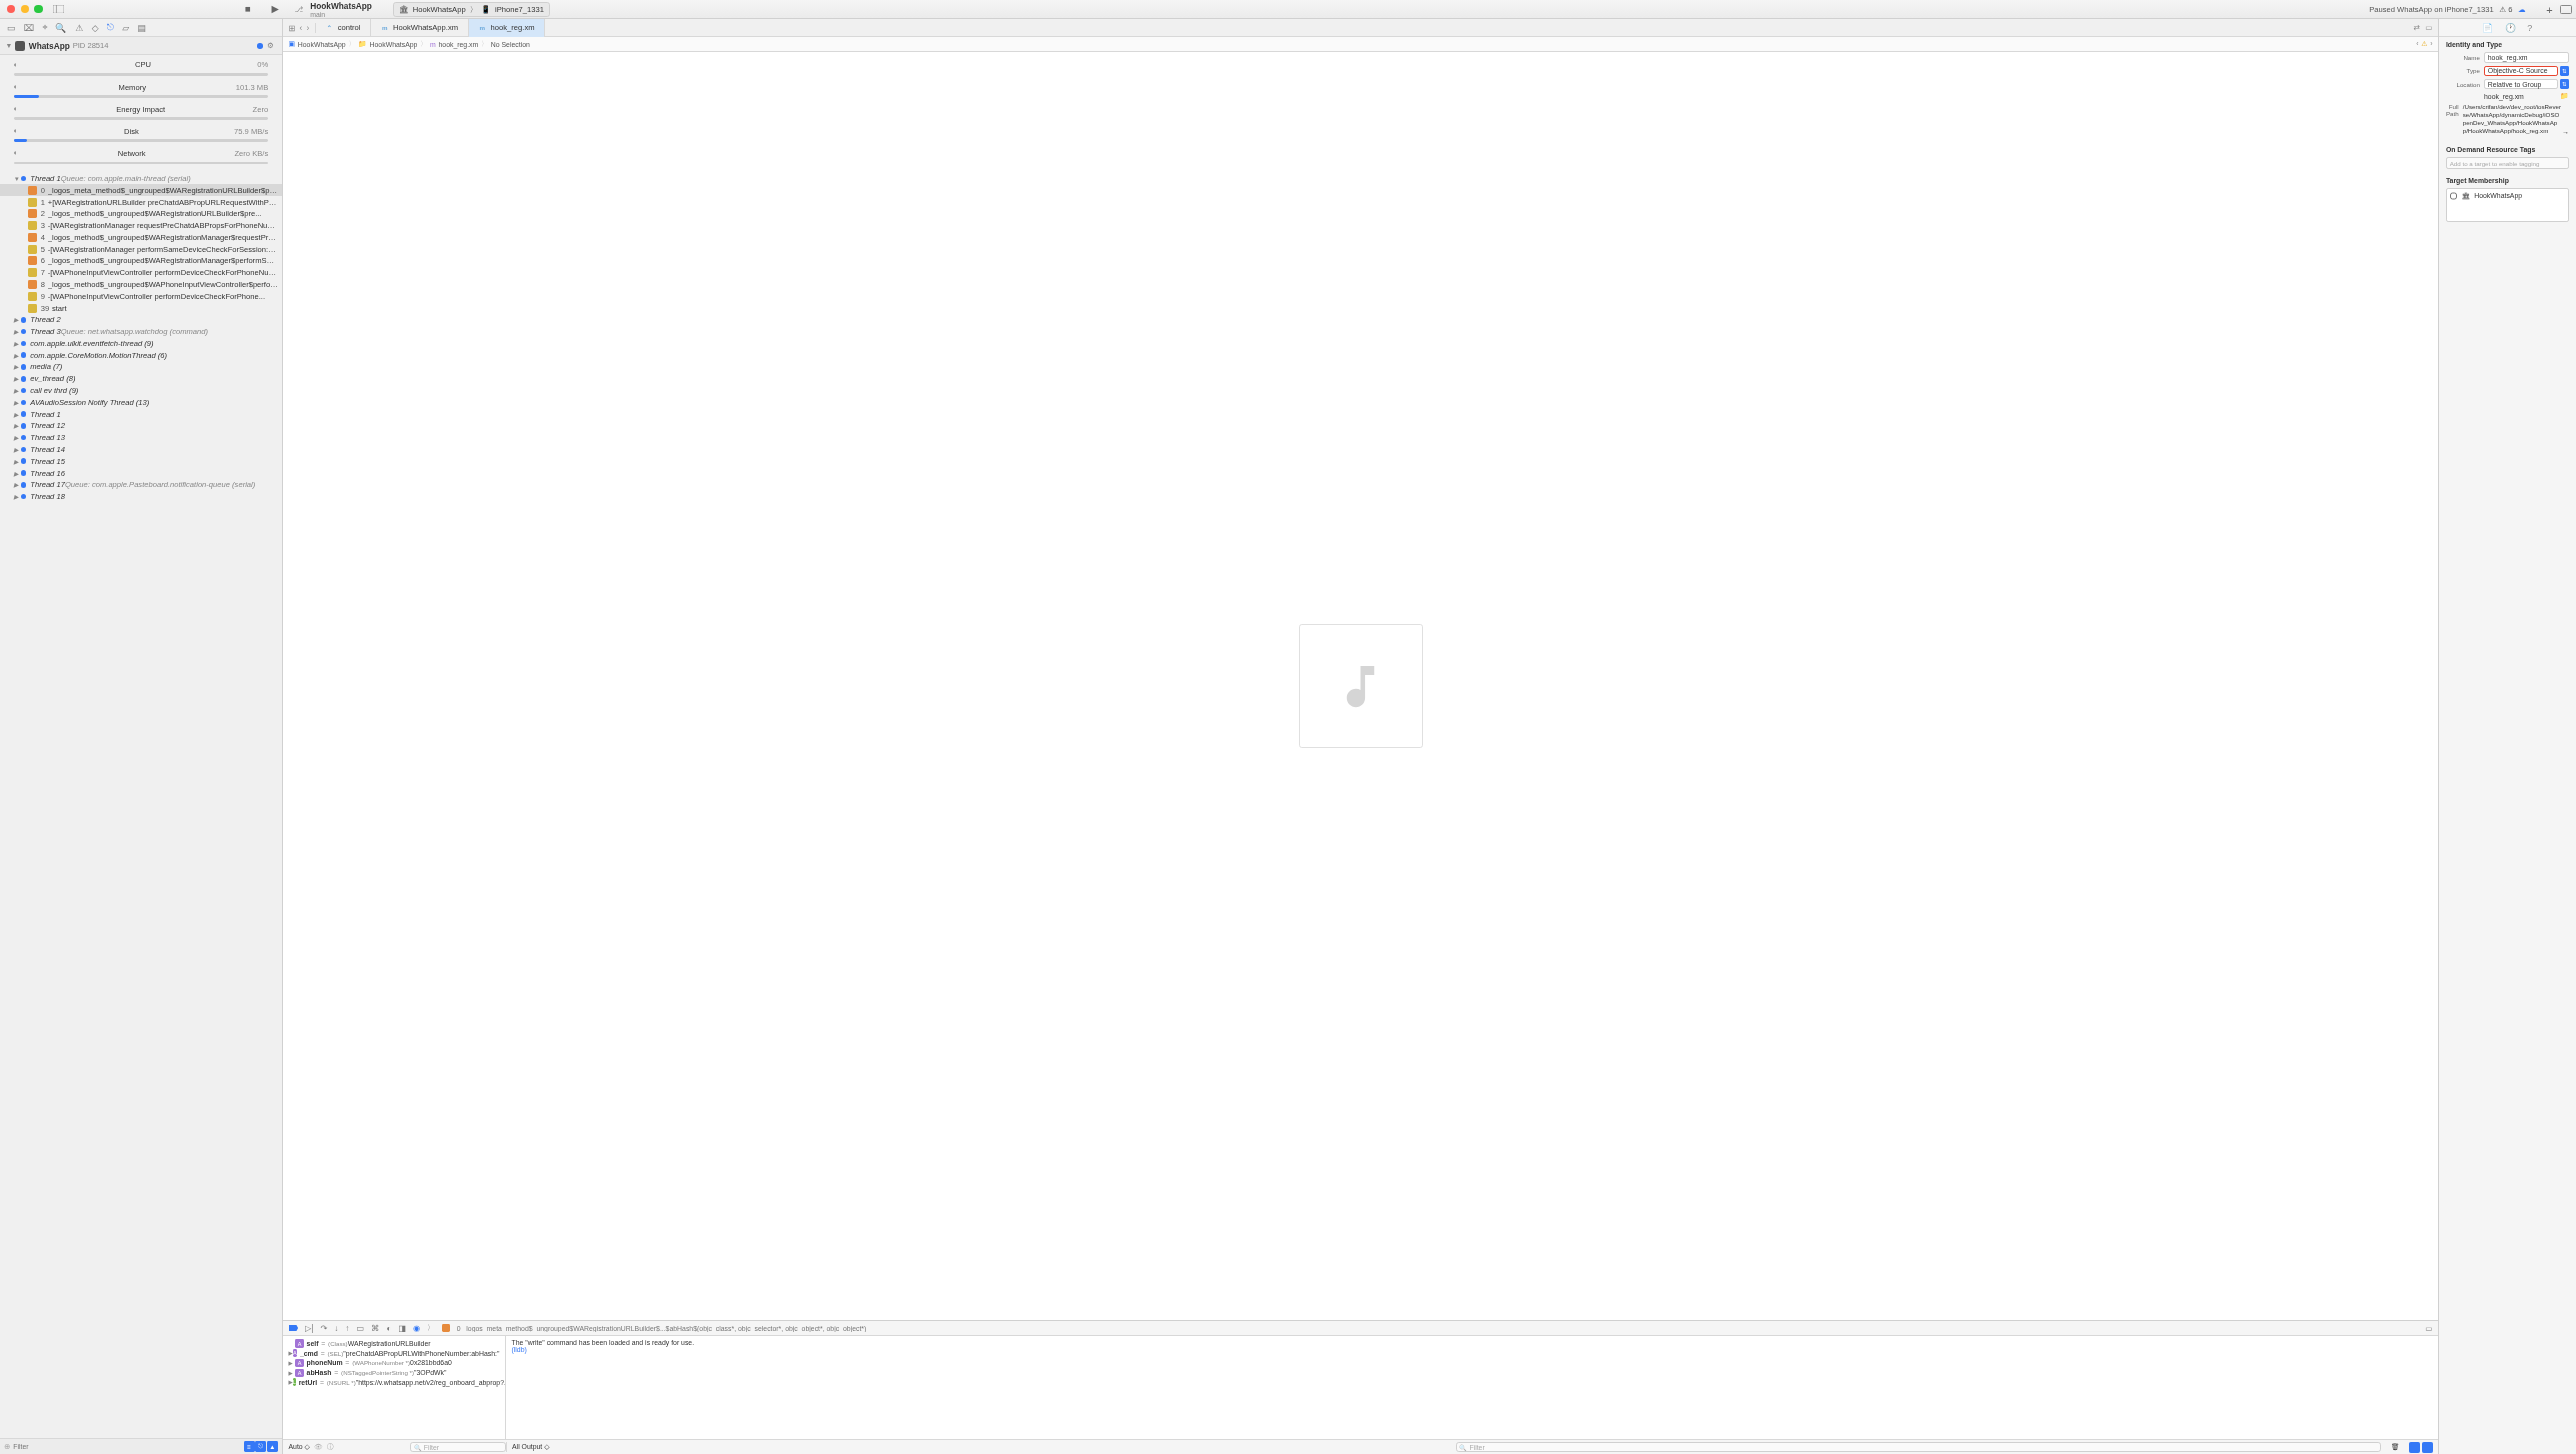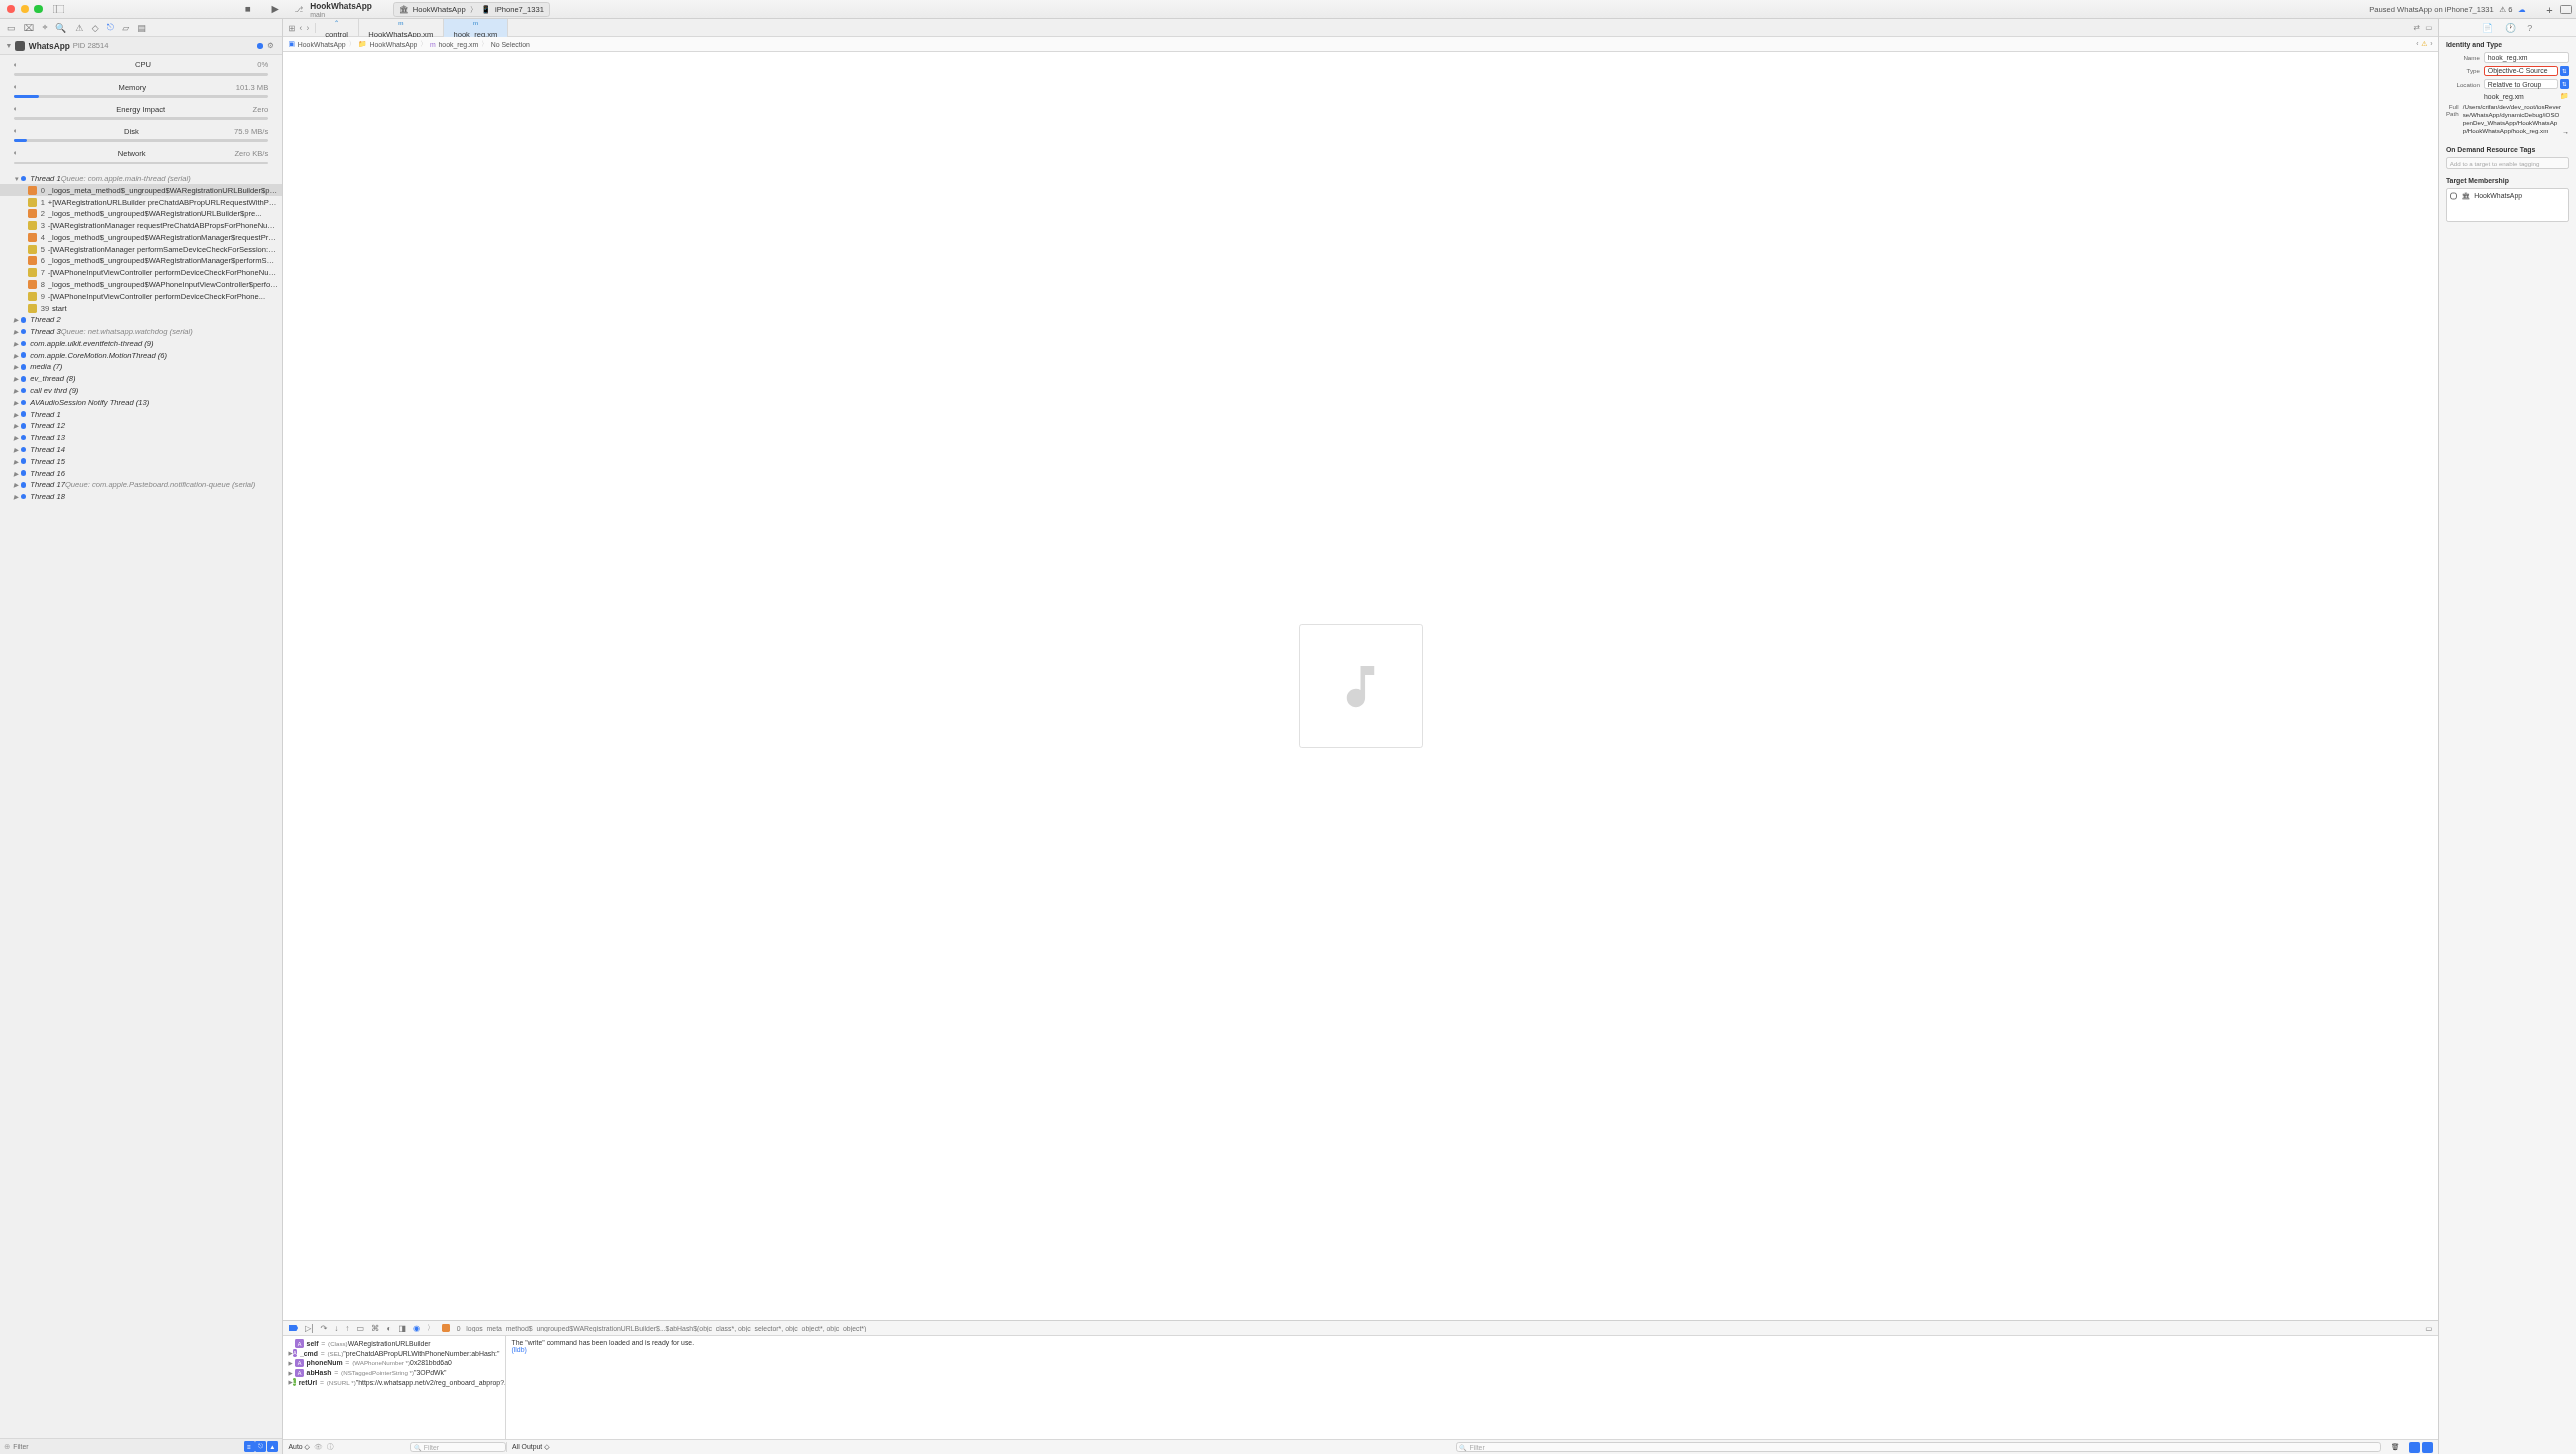--- a/index.html
+++ b/index.html
@@ -70,21 +70,21 @@
     
     .nav-footer { height: 16.5px; border-top: 0.7px solid #d8d8d8; display: flex; align-items: center; padding: 0 4.1px; background: #ececec; }
     .filter-input { flex: 1; border: none; background: transparent; font-size: 6.9px; outline: none; padding: 0 2.8px; }
     .seg-btns { display: flex; gap: 0.7px; }
     .seg { width: 11px; height: 11px; background: #3478f6; border-radius: 1.4px; color: white; font-size: 6.2px; display: flex; align-items: center; justify-content: center; }
     
     
     .editor { flex: 1; display: flex; flex-direction: column; background: #fff; }
     .editor-tabs { height: 18px; background: #f0f0f0; border-bottom: 0.7px solid #d8d8d8; display: flex; align-items: center; }
     .jump-icons { display: flex; gap: 4.1px; padding: 0 5.5px; border-right: 0.7px solid #d8d8d8; color: #888; font-size: 8.3px; }
-    .tab { padding: 0 9.6px; height: 18px; display: flex; align-items: center; gap: 4.1px; border-right: 0.7px solid #d8d8d8; font-size: 7.6px; flex-direction: column; }
+    .tab { padding: 0 9.6px; height: 18px; display: flex; align-items: center; gap: 4.1px; border-right: 0.7px solid #d8d8d8; font-size: 7.6px; }
     .tab.active { background: #d4e6f9; }
     .tab-icon { width: 8.3px; height: 8.3px; display: flex; align-items: center; justify-content: center; color: #6aa8db; font-weight: bold; font-size: 6.2px; }
     .editor-tab-spacer { flex: 1; }
     .tab-right-icons { display: flex; gap: 5.5px; padding: 0 5.5px; color: #888; }
     
     .jump-bar { height: 15px; border-bottom: 0.7px solid #d8d8d8; display: flex; align-items: center; padding: 0 5.5px; font-size: 6.9px; color: #555; gap: 2.8px; background: #fafafa; }
     .jump-bar .sep { color: #bbb; }
     .jump-right { margin-left: auto; display: flex; gap: 2.8px; color: #888; }
     .warn-triangle { color: #e6a817; }
     
@@ -312,21 +312,21 @@
           </div>
           <div class="thread-row l1">
             <span class="thread-chev">▶</span>
             <div class="thread-dot"></div>
             <span class="thread-name">Thread 2</span>
           </div>
           <div class="thread-row l1">
             <span class="thread-chev">▶</span>
             <div class="thread-dot"></div>
             <span class="thread-name">Thread 3</span> 
-            <span class="thread-queue">Queue: net.whatsapp.watchdog (serial)</span>
+            <span class="thread-queue">Queue: net.whatsapp.watchdog (command)</span>
           </div>
           <div class="thread-row l1">
             <span class="thread-chev">▶</span>
             <div class="thread-dot"></div>
             <span class="thread-name">com.apple.uikit.eventfetch-thread (9)</span>
           </div>
           <div class="thread-row l1">
             <span class="thread-chev">▶</span>
             <div class="thread-dot"></div>
             <span class="thread-name">com.apple.CoreMotion.MotionThread (6)</span>

